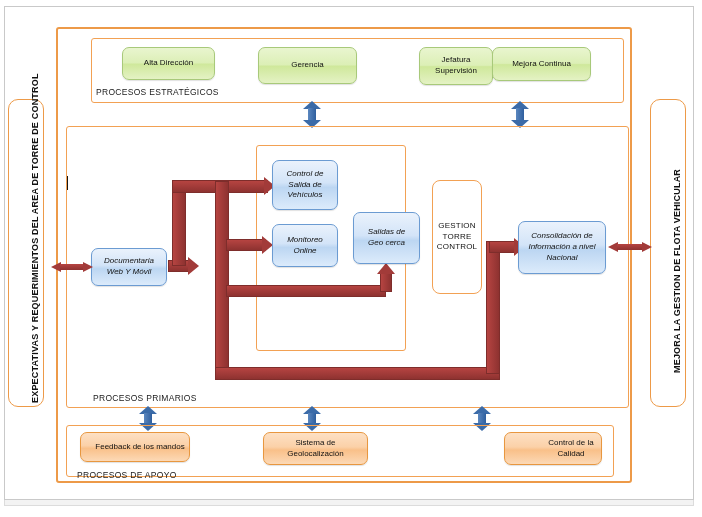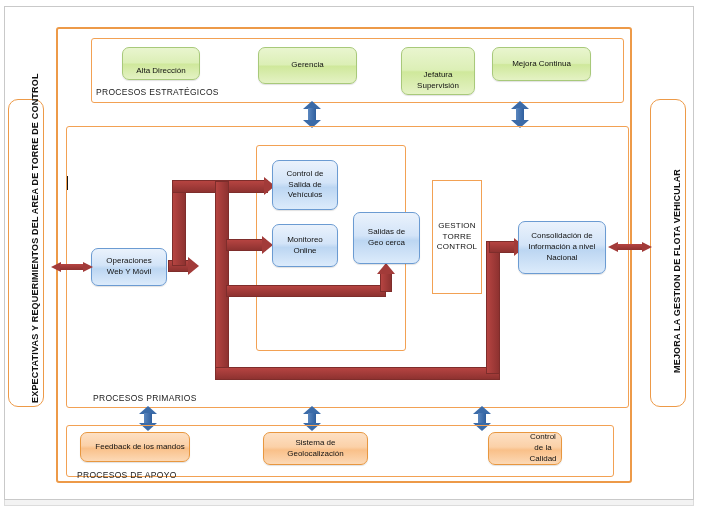--- a/index.html
+++ b/index.html
@@ -23,25 +23,25 @@
   .caption{position:absolute;font-size:8.5px;color:#1a1a1a;letter-spacing:.3px;white-space:nowrap;}
 
   
   .node{position:absolute;box-sizing:border-box;display:flex;align-items:center;justify-content:center;
         text-align:center;border-radius:7px;font-size:8px;color:#111;line-height:1.35;padding:2px 4px;}
   .node span{display:block;}
 
   .node.green{background:linear-gradient(to bottom,#e9f5cf 0%,#dcefb6 48%,#cfe89b 52%,#e4f2c4 100%);
               border:1px solid #a8c97a;box-shadow:0 1px 1px rgba(0,0,0,.12);}
   .node.blue{background:linear-gradient(to bottom,#eaf2fc 0%,#d3e4f8 45%,#bcd6f2 55%,#dcebfb 100%);
-             border:1px solid #6b9bd2;box-shadow:0 1px 1px rgba(0,0,0,.12);}
+             border:1px solid #6b9bd2;box-shadow:0 1px 1px rgba(0,0,0,.12);font-style:italic;}
   .node.orange{background:linear-gradient(to bottom,#fde0c4 0%,#fbd1a8 45%,#f9c089 55%,#fcd9b6 100%);
                border:1px solid #e8973f;box-shadow:0 1px 1px rgba(0,0,0,.12);}
   .node.dashed-green{background:#ffffff;border:2px dashed #5a7a2e;border-radius:6px;}
-  .node.plain{background:#ffffff;border:1.5px solid #F2A154;border-radius:0;font-size:8px;letter-spacing:.2px;}
+  .node.plain{background:#ffffff;border:1.5px solid #F2A154;border-radius:8px;font-size:8px;letter-spacing:.2px;}
 
   
   .rbar{position:absolute;background:linear-gradient(to bottom,#b64441 0%,#a23b39 50%,#8e3230 100%);
         border:1px solid #7e2d2b;box-sizing:border-box;}
   .rbar.vert{background:linear-gradient(to right,#b64441 0%,#a23b39 50%,#8e3230 100%);}
 
   
   .rhead-right{position:absolute;width:0;height:0;border-top:9px solid transparent;border-bottom:9px solid transparent;
                border-left:11px solid #a23b39;}
   .rhead-up{position:absolute;width:0;height:0;border-left:9px solid transparent;border-right:9px solid transparent;
@@ -80,27 +80,27 @@
   <div class="side-box" style="left:8px;top:99px;width:36px;height:308px;"></div>
   <div class="side-text" style="left:30px;top:403px;transform:rotate(-90deg);">EXPECTATIVAS Y REQUERIMIENTOS DEL AREA  DE TORRE DE CONTROL</div>
 
   <div class="side-box" style="left:650px;top:99px;width:36px;height:308px;"></div>
   <div class="side-text" style="left:672px;top:373px;transform:rotate(-90deg);">MEJORA LA GESTION  DE FLOTA VEHICULAR</div>
 
   <div class="tickmark" style="left:66px;top:176px;height:14px;"></div>
 
   <div class="oframe-thin" style="left:91px;top:38px;width:533px;height:65px;"></div>
 
-  <div class="node green" style="left:122px;top:47px;width:78px;height:33px;align-items:flex-end;">
+  <div class="node green" style="left:122px;top:47px;width:93px;height:33px;">
     <span>Alta Dirección</span>
   </div>
   <div class="node green" style="left:258px;top:47px;width:99px;height:37px;">
     <span>Gerencia</span>
   </div>
-  <div class="node green" style="left:401px;top:47px;width:74px;height:48px;align-items:flex-end;">
+  <div class="node green" style="left:419px;top:47px;width:74px;height:38px;">
     <div>
       <span>Jefatura</span>
       <span>Supervisión</span>
     </div>
   </div>
   <div class="node green" style="left:492px;top:47px;width:99px;height:34px;align-items:center;">
     <span>Mejora Continua</span>
   </div>
 
   <div class="caption" style="left:96px;top:87px;">PROCESOS ESTRATÉGICOS</div>
@@ -145,21 +145,21 @@
   <div class="rbar vert" style="left:380px;top:272px;width:12px;height:20px;"></div>
   <div class="rhead-up" style="left:377px;top:263px;"></div>
 
   <div class="rbar" style="left:215px;top:367px;width:285px;height:13px;"></div>
   <div class="rbar vert" style="left:486px;top:241px;width:14px;height:133px;"></div>
   <div class="rbar" style="left:489px;top:241px;width:29px;height:12px;"></div>
   <div class="rhead-right" style="left:514px;top:238px;"></div>
 
   <div class="node blue" style="left:91px;top:248px;width:76px;height:38px;">
     <div>
-      <span>Operaciones</span>
+      <span>Documentaria</span>
       <span>Web Y Móvil</span>
     </div>
   </div>
 
   <div class="node blue" style="left:272px;top:160px;width:66px;height:50px;">
     <div>
       <span>Control de</span>
       <span>Salida de</span>
       <span>Vehículos</span>
     </div>
@@ -220,21 +220,21 @@
 
   <div class="node orange" style="left:80px;top:432px;width:110px;height:30px;padding-left:14px;">
     <span>Feedback de los mandos</span>
   </div>
   <div class="node orange" style="left:235px;top:432px;width:105px;height:33px;margin-left:28px;">
     <div>
       <span>Sistema de</span>
       <span>Geolocalización</span>
     </div>
   </div>
-  <div class="node orange" style="left:488px;top:432px;width:74px;height:33px;padding-left:40px;">
+  <div class="node orange" style="left:504px;top:432px;width:98px;height:33px;padding-left:40px;">
     <div>
       <span>Control de la</span>
       <span>Calidad</span>
     </div>
   </div>
 
   <div class="caption" style="left:77px;top:470px;">PROCESOS DE APOYO</div>
 
 </div>
 

